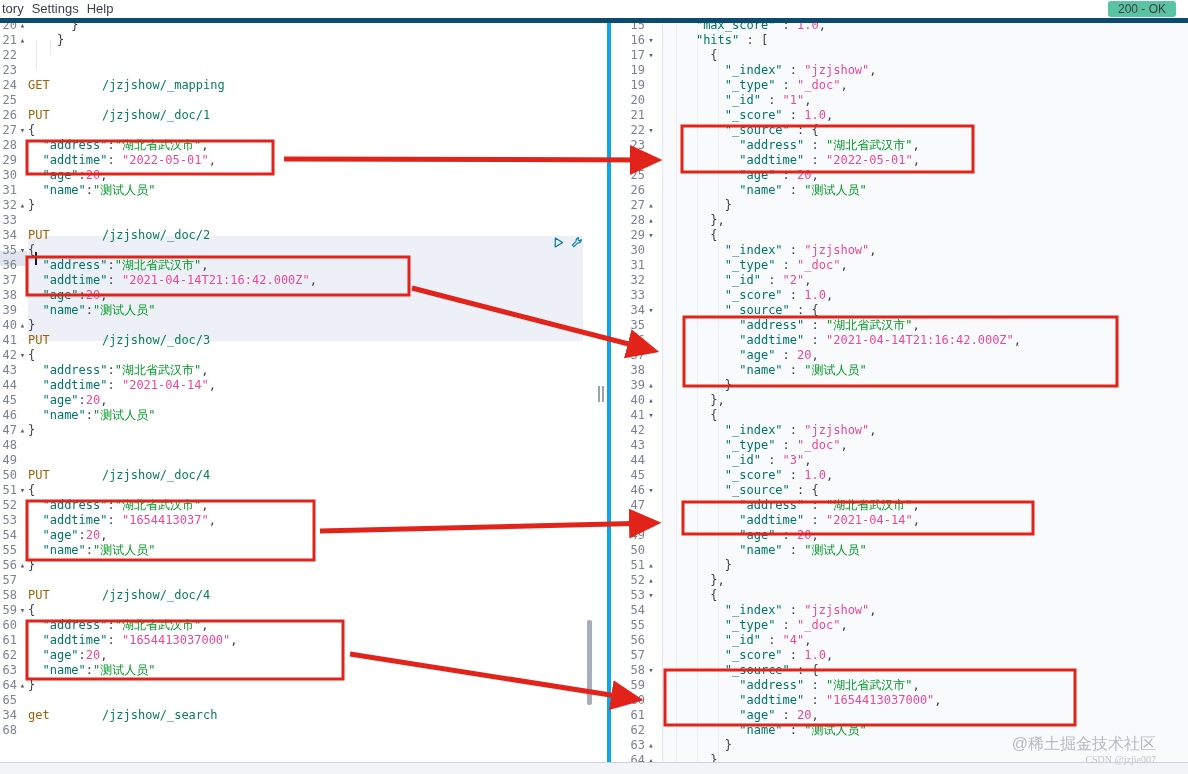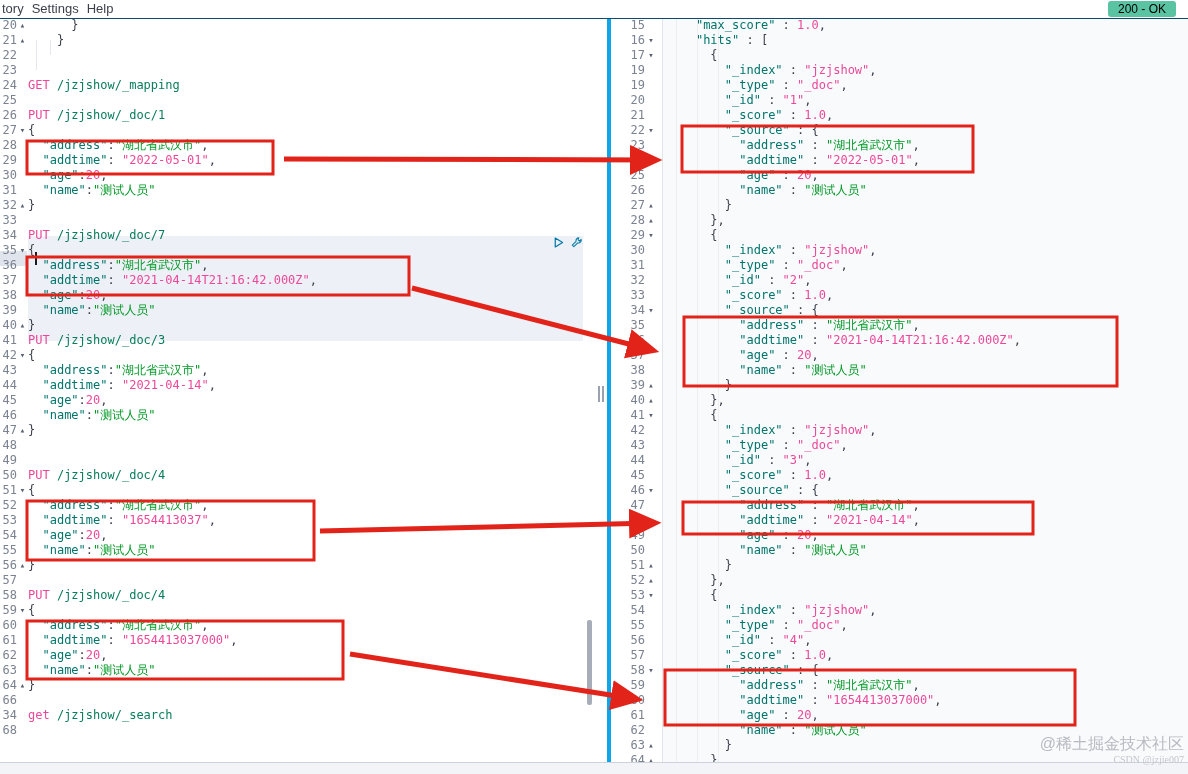--- a/index.html
+++ b/index.html
@@ -1,44 +1,44 @@
 <!DOCTYPE html>
 <html><head>
 <meta charset="utf-8">
 <style>
   html,body{margin:0;padding:0;background:#fff;}
   #app{position:relative;width:1188px;height:774px;overflow:hidden;background:#fff;
        font-family:"Liberation Sans", sans-serif;}
 
   
   #topbar{position:absolute;left:0;top:0;width:1188px;height:18px;background:#fff;
-          border-bottom:1px solid #0c4a6e;z-index:20;display:flex;align-items:center;}
+          border-bottom:5px solid #0c4a6e;z-index:20;display:flex;align-items:center;}
   .menu-item{font-size:13px;color:#3a3f4a;margin-left:8px;line-height:18px;cursor:pointer;}
   .menu-item:first-child{margin-left:2px;}
   #status-badge{position:absolute;right:12px;top:1px;height:16px;line-height:16px;
-                background:#59c3a2;color:#000000;font-size:12px;padding:0 10px;border-radius:3px;}
+                background:#59c3a2;color:#404040;font-size:12px;padding:0 10px;border-radius:3px;}
 
   
   .editor{position:absolute;top:18px;bottom:0;overflow:hidden;}
   #left-ed{left:0;width:596px;background:#fff;}
   #right-ed{left:607px;width:581px;background:#fff;border-left:4px solid #0ea5e9;}
   #right-ed .content-tint{position:absolute;left:51px;top:0;right:0;bottom:0;background:#f9fafc;z-index:0;}
   .rows{position:relative;z-index:2;padding-top:0;}
   .crow{display:flex;height:15px;white-space:pre;
         font-family:"DejaVu Sans Mono","Liberation Mono",monospace;font-size:12px;line-height:15px;}
   .gut{color:#7b8290;text-align:right;flex:none;}
   #left-ed .gut{width:17px;}
   #right-ed .gut{width:34px;}
   .fold{flex:none;text-align:center;color:#596071;font-size:9px;line-height:15px;cursor:pointer;}
   #left-ed .fold{width:11px;}
   #right-ed .fold{width:12px;}
   .code{flex:1;white-space:pre;color:#3a3f4a;}
   #right-ed .code{padding-left:10px;}
-  .tm{color:#ec4899;}  
-  .tu{color:#087d5c;}  
+  .tm{color:#a16207;}  
+  .tu{color:#087d5c;margin-left:45px;}  
   .tk{color:#00756c;}  
   .ts{color:#009926;}  
   .tn{color:#ec4899;}  
   .tp{color:#3a3f4a;}  
 
   
   #active-block{position:absolute;left:28px;top:218px;width:555px;height:105px;background:#edf0f6;z-index:1;}
   #active-gutter{position:absolute;left:0;top:233px;width:27px;height:15px;background:#dfe4ed;z-index:1;}
   #cursor{position:absolute;left:35px;top:234px;width:2px;height:13px;background:#1a1c21;z-index:3;}
   .lguide{position:absolute;width:1px;background:#e4e7ec;z-index:1;}
@@ -52,21 +52,21 @@
 
   
   #left-scroll-thumb{position:absolute;left:587px;top:620px;width:5px;height:85px;background:#a7aeb9;border-radius:2px;z-index:10;}
   #divider{position:absolute;left:597px;top:385px;width:9px;height:18px;z-index:10;cursor:col-resize;}
   #divider i{position:absolute;top:1px;width:2px;height:16px;background:#9aa2af;}
   #divider i:first-child{left:1px;} #divider i:last-child{left:5px;}
   #bottombar{position:absolute;left:0;top:762px;width:1188px;height:12px;background:#f2f4f7;
              border-top:1px solid #ccd3dd;z-index:15;}
 
   
-  #watermark{position:absolute;right:4px;bottom:8px;text-align:right;z-index:30;pointer-events:none;}
+  #watermark{position:absolute;right:32px;bottom:8px;text-align:right;z-index:30;pointer-events:none;}
   #watermark .w1{font-size:16px;color:#b6bac1;line-height:18px;}
   #watermark .w2{font-size:10px;color:#c3c6cc;line-height:13px;font-family:Liberation Serif, serif;}
 
   
   #anno{position:absolute;left:0;top:0;width:1188px;height:774px;z-index:60;pointer-events:none;}
 </style>
 </head>
 <body>
 
 <div id="app">
@@ -91,21 +91,21 @@
         <div class="crow"><span class="gut">24</span><span class="fold"></span><span class="code"><span class="tm">GET</span> <span class="tu">/jzjshow/_mapping</span></span></div>
         <div class="crow"><span class="gut">25</span><span class="fold"></span><span class="code"><span class="tp"></span></span></div>
         <div class="crow"><span class="gut">26</span><span class="fold"></span><span class="code"><span class="tm">PUT</span> <span class="tu">/jzjshow/_doc/1</span></span></div>
         <div class="crow"><span class="gut">27</span><span class="fold">▾</span><span class="code"><span class="tp">{</span></span></div>
         <div class="crow"><span class="gut">28</span><span class="fold"></span><span class="code"><span class="tp">  </span><span class="tk">"address"</span><span class="tp">:</span><span class="ts">"湖北省武汉市"</span><span class="tp">,</span></span></div>
         <div class="crow"><span class="gut">29</span><span class="fold"></span><span class="code"><span class="tp">  </span><span class="tk">"addtime"</span><span class="tp">: </span><span class="tn">"2022-05-01"</span><span class="tp">,</span></span></div>
         <div class="crow"><span class="gut">30</span><span class="fold"></span><span class="code"><span class="tp">  </span><span class="tk">"age"</span><span class="tp">:</span><span class="tn">20</span><span class="tp">,</span></span></div>
         <div class="crow"><span class="gut">31</span><span class="fold"></span><span class="code"><span class="tp">  </span><span class="tk">"name"</span><span class="tp">:</span><span class="ts">"测试人员"</span><span class="tp"></span></span></div>
         <div class="crow"><span class="gut">32</span><span class="fold">▴</span><span class="code"><span class="tp">}</span></span></div>
         <div class="crow"><span class="gut">33</span><span class="fold"></span><span class="code"><span class="tp"></span></span></div>
-        <div class="crow"><span class="gut">34</span><span class="fold"></span><span class="code"><span class="tm">PUT</span> <span class="tu">/jzjshow/_doc/7</span></span></div>
+        <div class="crow"><span class="gut">34</span><span class="fold"></span><span class="code"><span class="tm">PUT</span> <span class="tu">/jzjshow/_doc/2</span></span></div>
         <div class="crow"><span class="gut">35</span><span class="fold">▾</span><span class="code"><span class="tp">{</span></span></div>
         <div class="crow"><span class="gut">36</span><span class="fold"></span><span class="code"><span class="tp">  </span><span class="tk">"address"</span><span class="tp">:</span><span class="ts">"湖北省武汉市"</span><span class="tp">,</span></span></div>
         <div class="crow"><span class="gut">37</span><span class="fold"></span><span class="code"><span class="tp">  </span><span class="tk">"addtime"</span><span class="tp">: </span><span class="tn">"2021-04-14T21:16:42.000Z"</span><span class="tp">,</span></span></div>
         <div class="crow"><span class="gut">38</span><span class="fold"></span><span class="code"><span class="tp">  </span><span class="tk">"age"</span><span class="tp">:</span><span class="tn">20</span><span class="tp">,</span></span></div>
         <div class="crow"><span class="gut">39</span><span class="fold"></span><span class="code"><span class="tp">  </span><span class="tk">"name"</span><span class="tp">:</span><span class="ts">"测试人员"</span><span class="tp"></span></span></div>
         <div class="crow"><span class="gut">40</span><span class="fold">▴</span><span class="code"><span class="tp">}</span></span></div>
         <div class="crow"><span class="gut">41</span><span class="fold"></span><span class="code"><span class="tm">PUT</span> <span class="tu">/jzjshow/_doc/3</span></span></div>
         <div class="crow"><span class="gut">42</span><span class="fold">▾</span><span class="code"><span class="tp">{</span></span></div>
         <div class="crow"><span class="gut">43</span><span class="fold"></span><span class="code"><span class="tp">  </span><span class="tk">"address"</span><span class="tp">:</span><span class="ts">"湖北省武汉市"</span><span class="tp">,</span></span></div>
         <div class="crow"><span class="gut">44</span><span class="fold"></span><span class="code"><span class="tp">  </span><span class="tk">"addtime"</span><span class="tp">: </span><span class="tn">"2021-04-14"</span><span class="tp">,</span></span></div>
@@ -122,21 +122,21 @@
         <div class="crow"><span class="gut">55</span><span class="fold"></span><span class="code"><span class="tp">  </span><span class="tk">"name"</span><span class="tp">:</span><span class="ts">"测试人员"</span><span class="tp"></span></span></div>
         <div class="crow"><span class="gut">56</span><span class="fold">▴</span><span class="code"><span class="tp">}</span></span></div>
         <div class="crow"><span class="gut">57</span><span class="fold"></span><span class="code"><span class="tp"></span></span></div>
         <div class="crow"><span class="gut">58</span><span class="fold"></span><span class="code"><span class="tm">PUT</span> <span class="tu">/jzjshow/_doc/4</span></span></div>
         <div class="crow"><span class="gut">59</span><span class="fold">▾</span><span class="code"><span class="tp">{</span></span></div>
         <div class="crow"><span class="gut">60</span><span class="fold"></span><span class="code"><span class="tp">  </span><span class="tk">"address"</span><span class="tp">:</span><span class="ts">"湖北省武汉市"</span><span class="tp">,</span></span></div>
         <div class="crow"><span class="gut">61</span><span class="fold"></span><span class="code"><span class="tp">  </span><span class="tk">"addtime"</span><span class="tp">: </span><span class="tn">"1654413037000"</span><span class="tp">,</span></span></div>
         <div class="crow"><span class="gut">62</span><span class="fold"></span><span class="code"><span class="tp">  </span><span class="tk">"age"</span><span class="tp">:</span><span class="tn">20</span><span class="tp">,</span></span></div>
         <div class="crow"><span class="gut">63</span><span class="fold"></span><span class="code"><span class="tp">  </span><span class="tk">"name"</span><span class="tp">:</span><span class="ts">"测试人员"</span><span class="tp"></span></span></div>
         <div class="crow"><span class="gut">64</span><span class="fold">▴</span><span class="code"><span class="tp">}</span></span></div>
-        <div class="crow"><span class="gut">66</span><span class="fold"></span><span class="code"><span class="tp"></span></span></div>
+        <div class="crow"><span class="gut">65</span><span class="fold"></span><span class="code"><span class="tp"></span></span></div>
         <div class="crow"><span class="gut">34</span><span class="fold"></span><span class="code"><span class="tm">get</span> <span class="tu">/jzjshow/_search</span></span></div>
         <div class="crow"><span class="gut">68</span><span class="fold"></span><span class="code"><span class="tp"></span></span></div>
       </div>
     <div id="cursor"></div>
     <div id="req-actions">
       <svg viewBox="0 0 16 16">
         <path d="M4 2.5 L13 8 L4 13.5 Z" fill="none" stroke="#0079a5" stroke-width="1.5" stroke-linejoin="round"></path>
       </svg>
       <svg viewBox="0 0 16 16">
         <path d="M10.8 2.2a3.4 3.4 0 0 0-3.3 4.3L2.8 11.2l2 2 4.7-4.7a3.4 3.4 0 0 0 4.2-4.3L11.6 6.3 9.8 4.5z" fill="none" stroke="#0079a5" stroke-width="1.3" stroke-linejoin="round"></path>

